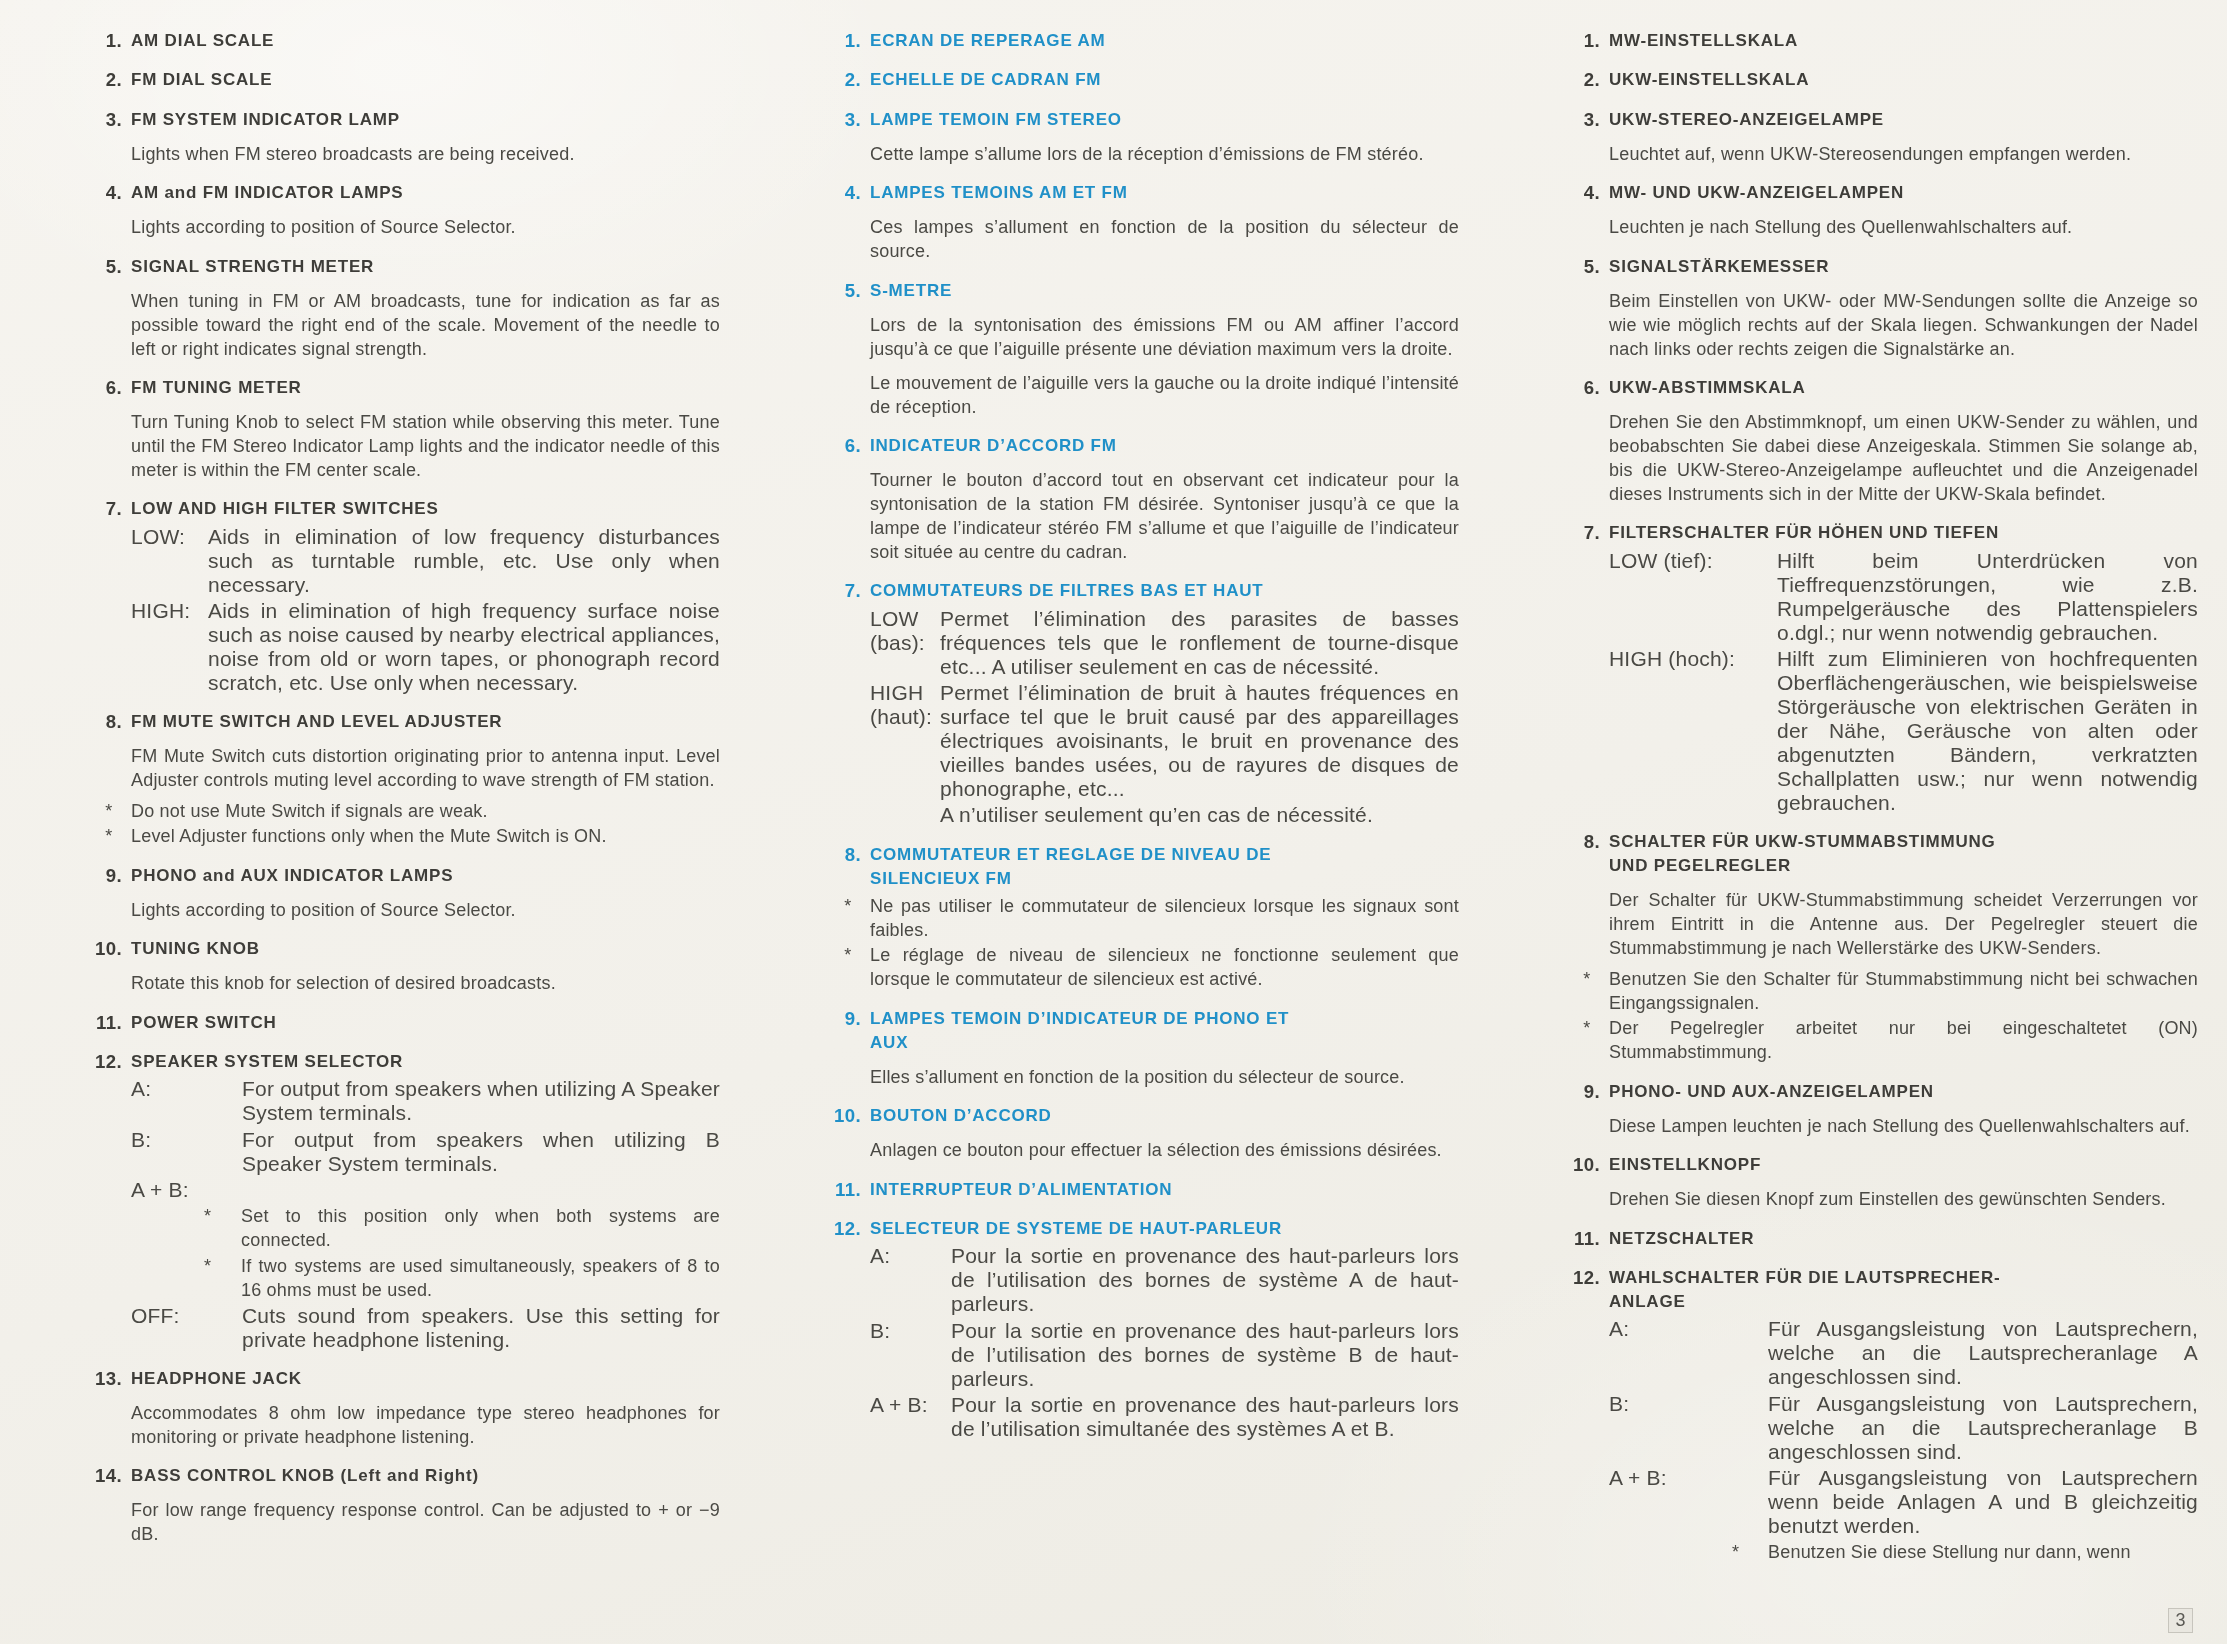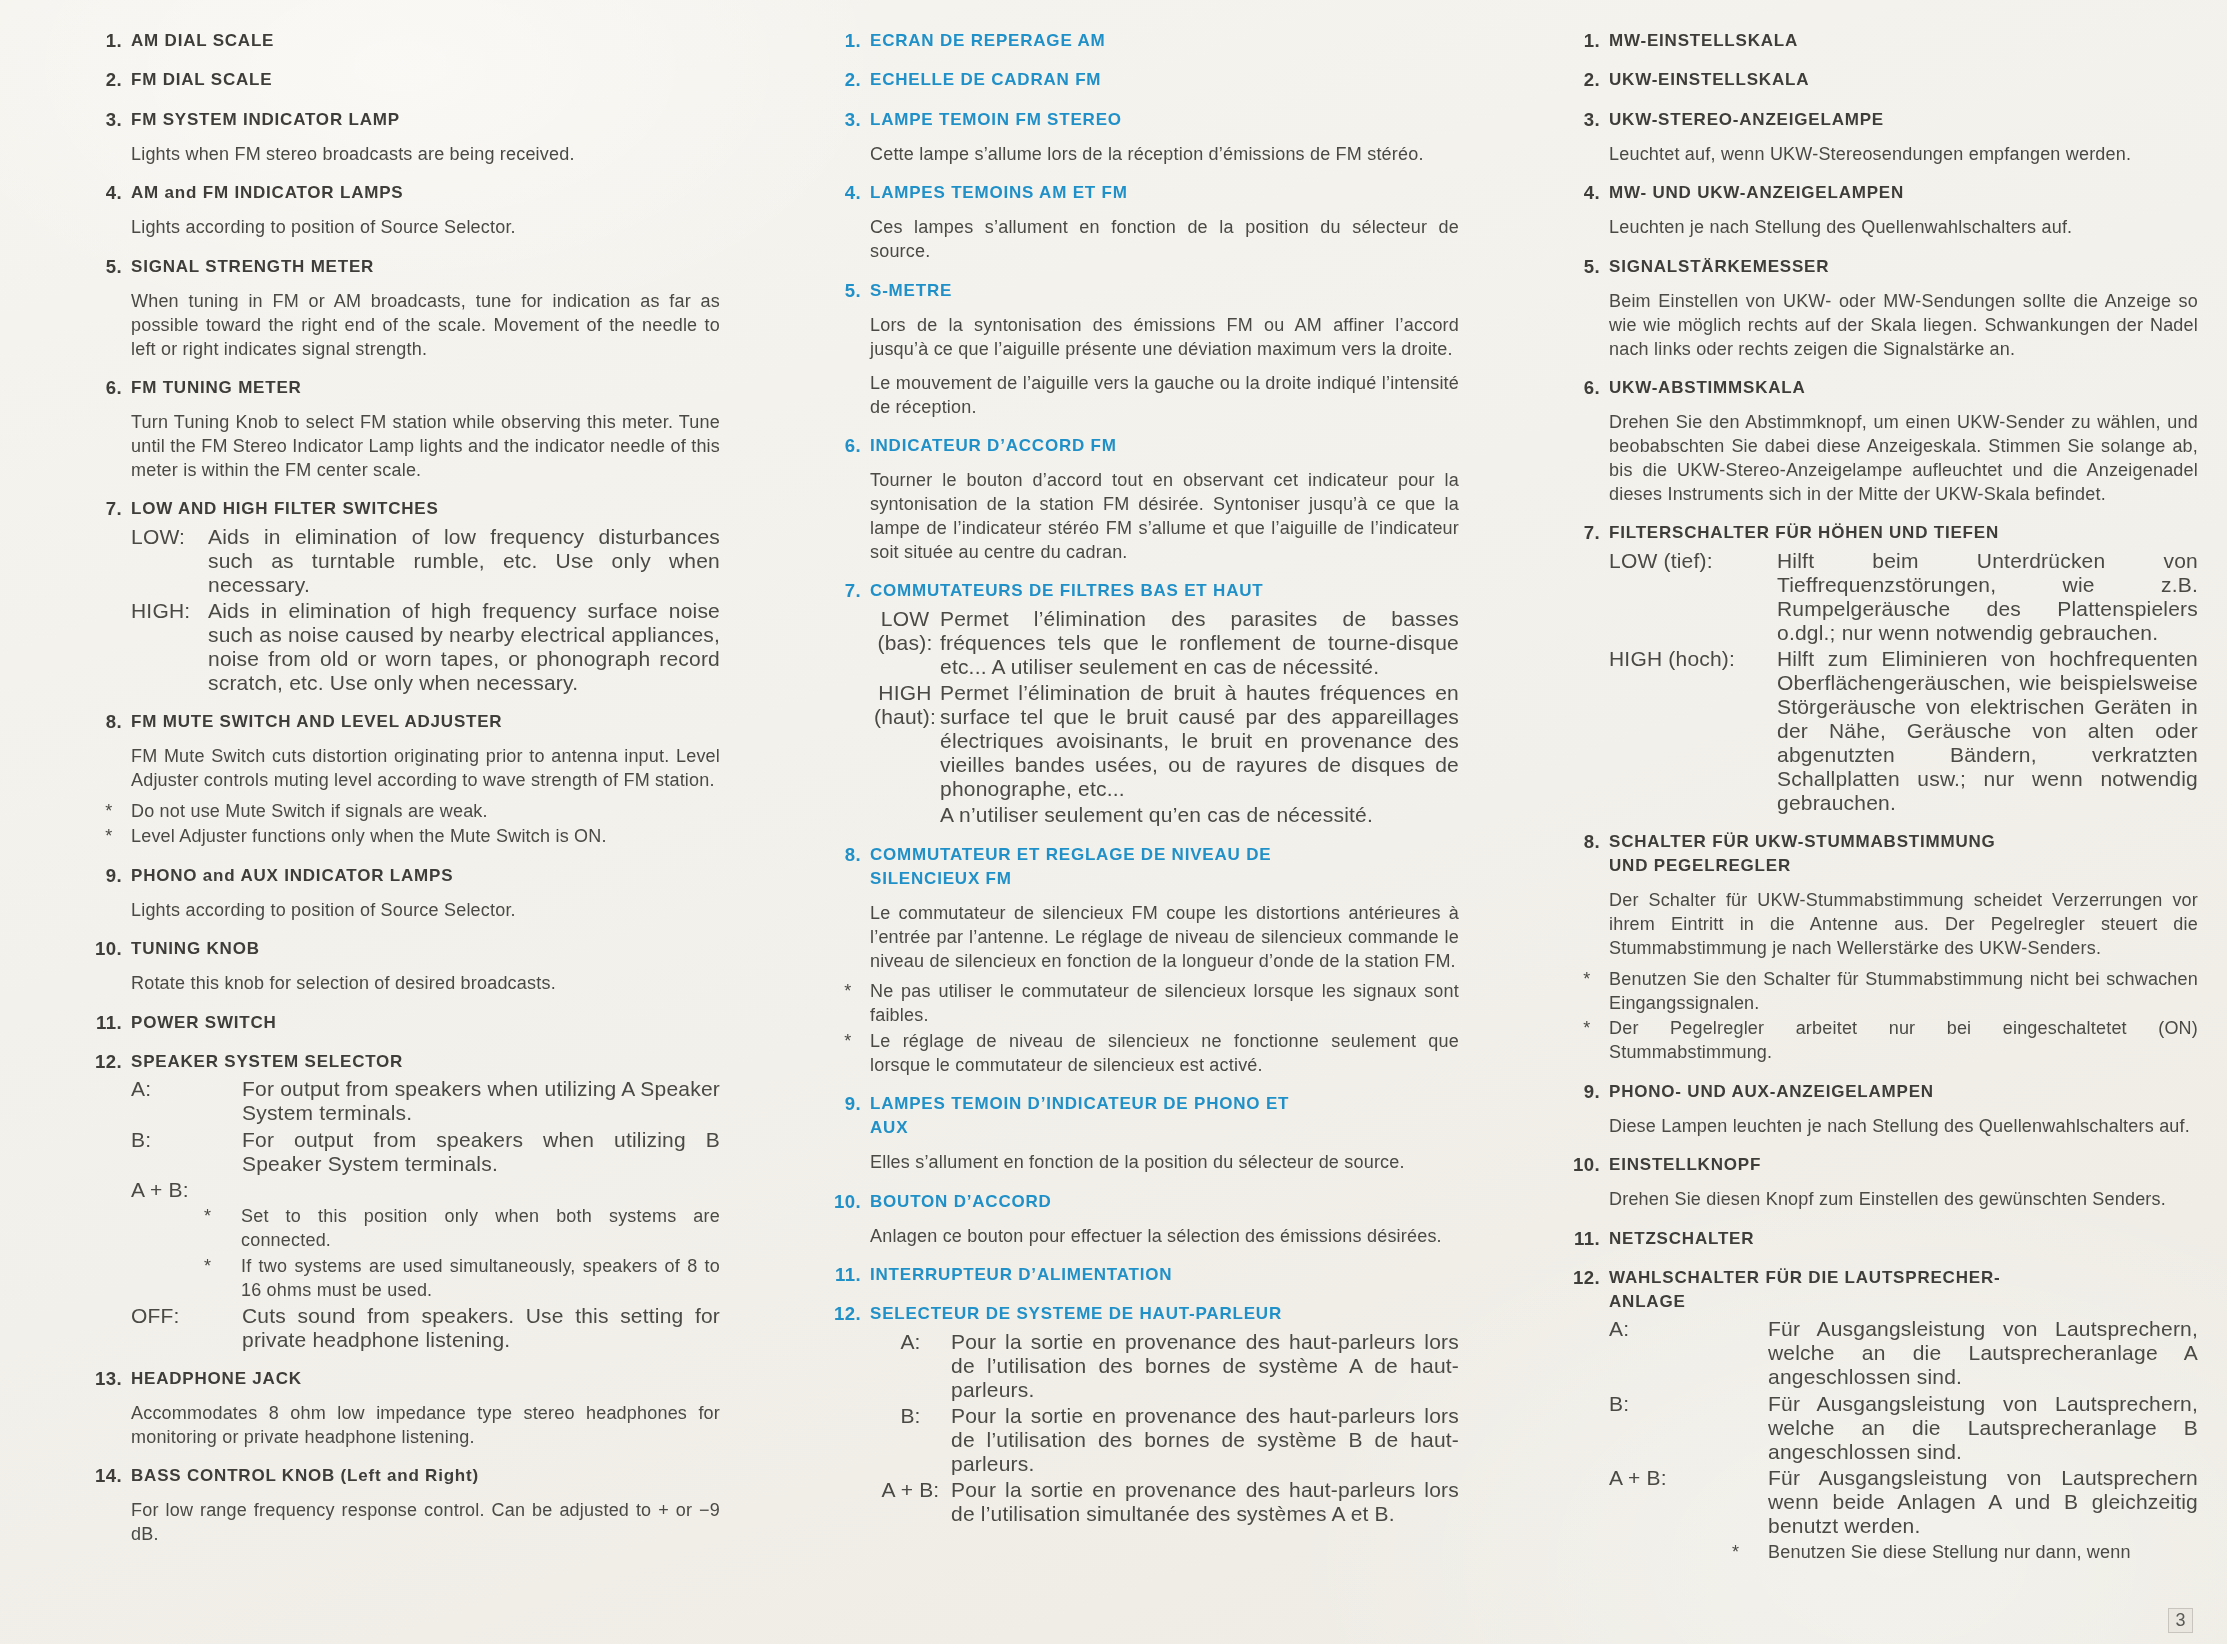--- a/index.html
+++ b/index.html
@@ -49,21 +49,21 @@
     overflow-wrap: break-word; hyphens: auto;
   }
   .note { display: flex; font-size: 18px; line-height: 24px; margin-left: -29px; margin-bottom: 1.6px; }
   .note .star { flex: none; width: 29px; padding-left: 3.2px; }
   .note .note-text { flex: 1; text-align: justify; letter-spacing: 0.2px; }
   .subnote { display: flex; font-size: 18px; line-height: 24px; margin-bottom: 1.6px; }
   .subnote .star { flex: none; width: 37px; }
   .subnote .note-text { flex: 1; text-align: justify; letter-spacing: 0.2px; }
 
   
-  .col-fr .def-label { width: 70px; text-align: center; }
+  .col-fr .def-label { width: 70px; }
   .col-fr .item-n12 .def-label { width: 81px; }
   .col-en .item-n12 .def-label { width: 111px; }
   .col-en .subnote { padding-left: 73px; }
   .col-de .def-label { width: 168px; }
   .col-de .item-n12 .def-label { width: 159px; }
   .col-de .subnote { padding-left: 123px; }
   .col-de .subnote .star { width: 36px; }
 
   .page-number {
     position: absolute; right: 34px; bottom: 11.3px;
@@ -228,21 +228,20 @@
         </div>
         <div class="def">
           <span class="def-label"></span>
           <span class="def-text">A n’utiliser seulement qu’en cas de nécessité.</span>
         </div>
       </div>
       <div class="item item-n8">
         <span class="num">8.</span>
         <div class="title">COMMUTATEUR ET REGLAGE DE NIVEAU DE
 SILENCIEUX FM</div>
-        <p class="para">Le commutateur de silencieux FM coupe les distortions antérieures à l’entrée par l’antenne. Le réglage de niveau de silencieux commande le niveau de silencieux en fonction de la longueur d’onde de la station FM.</p>
         <div class="note">
           <span class="star">*</span>
           <span class="note-text">Ne pas utiliser le commutateur de silencieux lorsque les signaux sont faibles.</span>
         </div>
         <div class="note">
           <span class="star">*</span>
           <span class="note-text">Le réglage de niveau de silencieux ne fonctionne seulement que lorsque le commutateur de silencieux est activé.</span>
         </div>
       </div>
       <div class="item item-n9">

